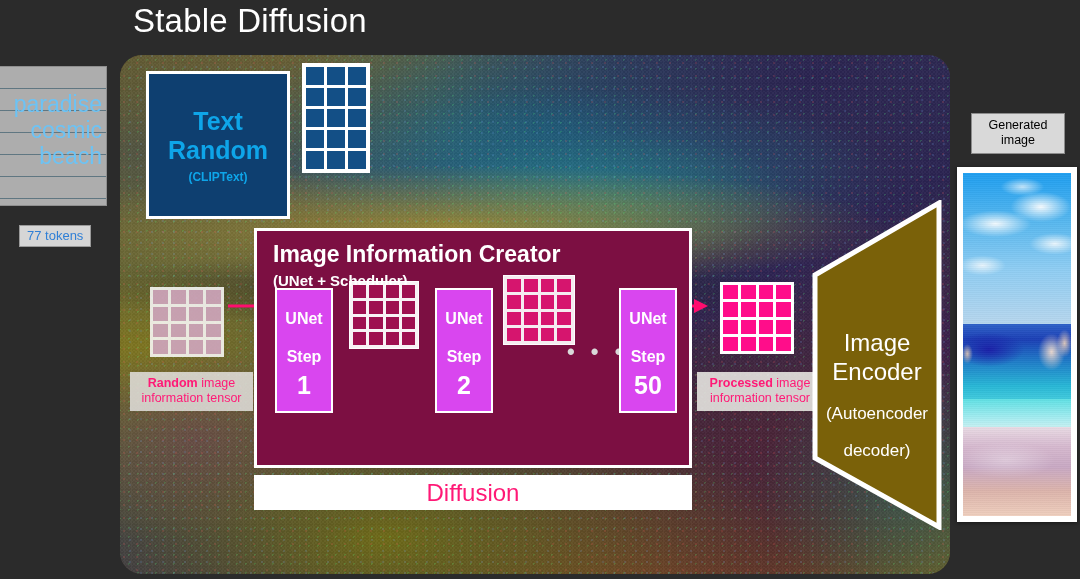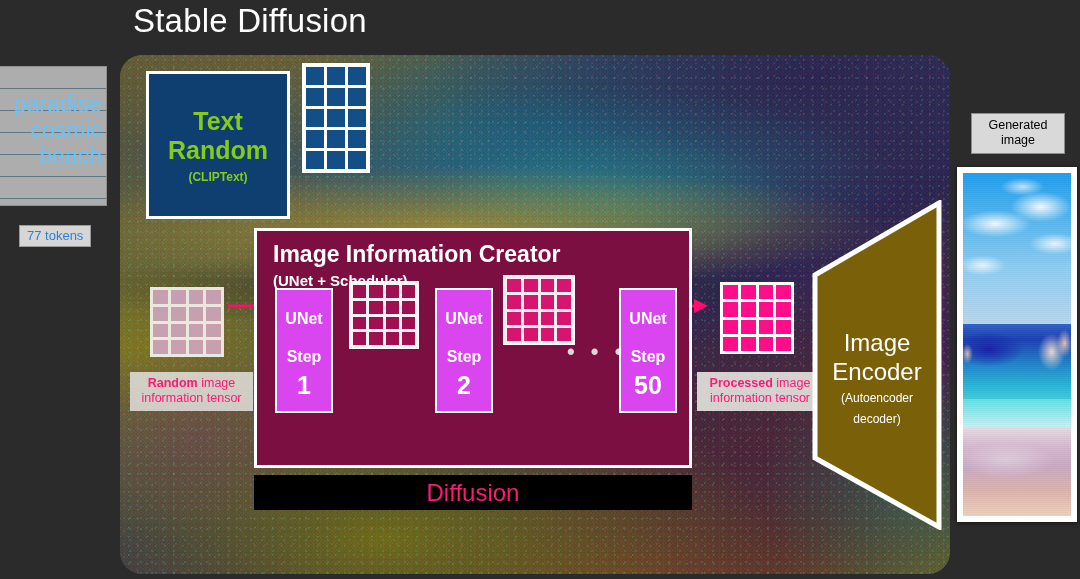--- a/index.html
+++ b/index.html
@@ -86,21 +86,21 @@
       radial-gradient(circle at 45% 80%, rgba(120,180,255,0.16) 0 1px, rgba(0,0,0,0) 1px);
     background-size: 9px 9px, 13px 13px, 11px 11px;
   }
 
   
   .wbox { position: absolute; border: 3px solid #ffffff; }
 
   #text-encoder {
     left: 26px; top: 16px; width: 144px; height: 148px;
     background: #0e3f70;
-    color: #84cc16; display: flex; flex-direction: column;
+    color: #0ea5e9; display: flex; flex-direction: column;
     align-items: center; justify-content: center;
   }
   #text-encoder .big { font-size: 25px; font-weight: 700; line-height: 29px; text-align: center; }
   #text-encoder .sub { font-size: 12px; font-weight: 700; margin-top: 5px; }
 
   
   #tok-grid {
     position: absolute; left: 182px; top: 8px;
     display: grid; grid-template-columns: repeat(3, 18px); grid-template-rows: repeat(5, 18px);
     gap: 3px; background: #ffffff; padding: 3px; border: 1px solid #ffffff;
@@ -137,21 +137,21 @@
   }
   .tgrid i { display: block; }
 
   #ellipsis {
     position: absolute; left: 310px; top: 108px;
     color: #d9d9d9; font-size: 22px; letter-spacing: 5px; font-weight: 700;
   }
 
   #diffusion-bar {
     position: absolute; left: 134px; top: 420px; width: 438px; height: 35px;
-    background: #000000; display: flex; align-items: center; justify-content: center;
+    background: #ffffff; display: flex; align-items: center; justify-content: center;
   }
   #diffusion-bar span { color: #ff1976; font-size: 24px; }
 
   
   #rand-grid {
     position: absolute; left: 30px; top: 232px;
     width: 74px; height: 70px;
     display: grid; grid-template-columns: repeat(4,1fr); grid-template-rows: repeat(4,1fr);
     gap: 3px; padding: 3px;
     background: rgba(255,255,255,0.85);
@@ -183,21 +183,21 @@
   
   #flow { position: absolute; left: 108px; top: 243px; width: 480px; height: 16px; }
 
   
   #decoder-wrap { position: absolute; left: 692px; top: 145px; width: 130px; height: 330px; }
   #decoder-text {
     position: absolute; left: 0; right: 0; top: 128px;
     text-align: center; color: #ffffff;
   }
   #decoder-text .big { font-size: 24px; font-weight: 400; line-height: 29px; }
-  #decoder-text .sub { font-size: 12px; font-weight: 400; line-height: 18px; margin-top: 3px; }
+  #decoder-text .sub { font-size: 17px; font-weight: 400; line-height: 18px; margin-top: 19px; }
 
   
   #gen-badge {
     position: absolute; left: 971px; top: 113px; width: 94px;
     background: #d9d9d9; border: 1px solid #8c8c8c;
     color: #000000; font-size: 12.5px; line-height: 15px; text-align: center;
     padding: 4px 2px 5px;
   }
   #gen-frame {
     position: absolute; left: 957px; top: 167px; width: 120px; height: 355px;

